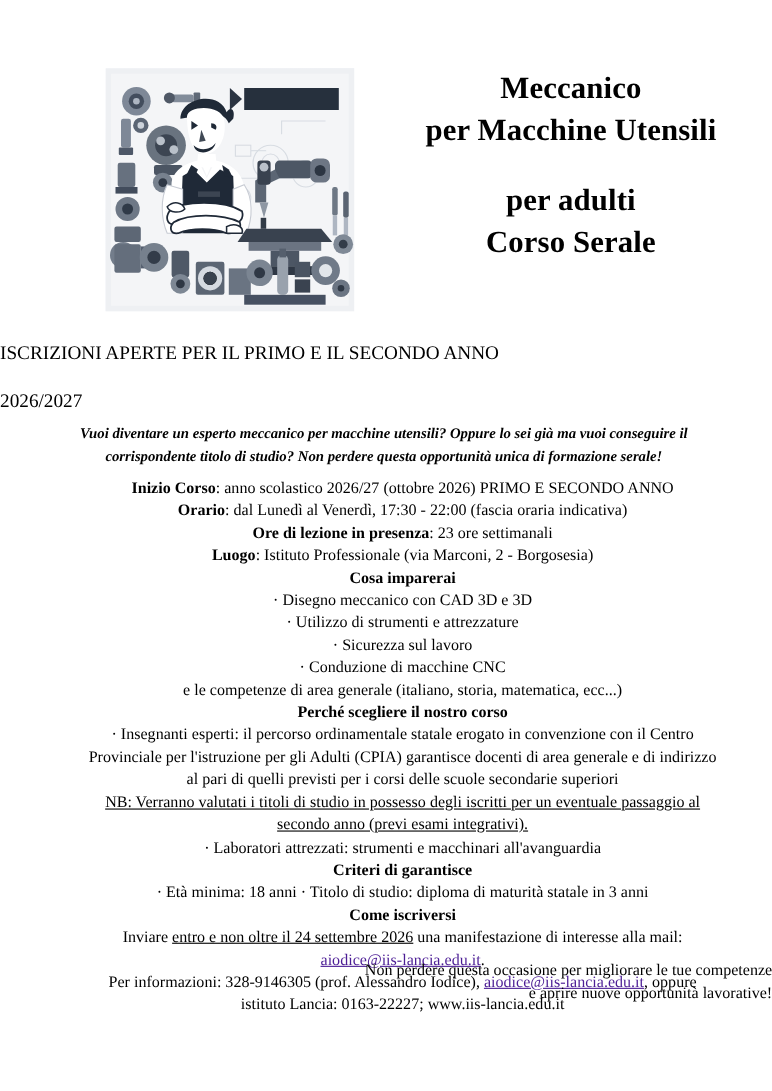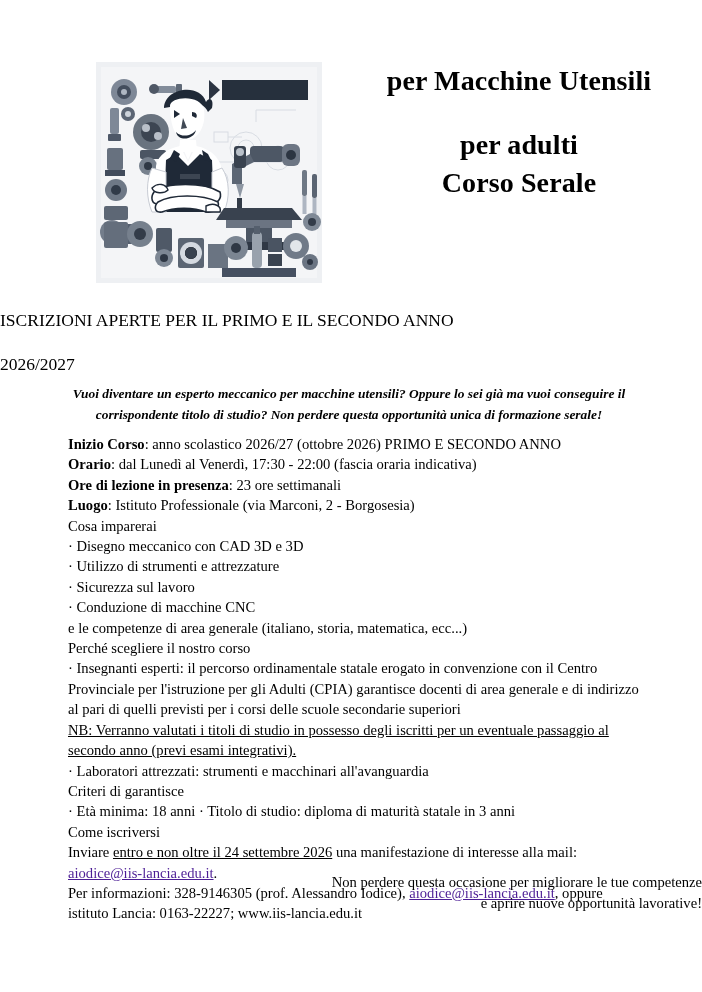--- a/index.html
+++ b/index.html
@@ -78,28 +78,29 @@
     font-style: italic;
     font-weight: bold;
     font-size: 13.4px;
     line-height: 21px;
   }
 
   
   .body-text {
     position: absolute;
     top: 434px;
-    left: 68px;
+    left: 80px;
     width: 572px;
     font-size: 14.6px;
     line-height: 20.4px;
+    text-align: center;
   }
   .body-text p { margin: 0; }
   .lbl { font-weight: bold; }
-  .heading { font-weight: normal; }
+  .heading { font-weight: bold; }
   .u { text-decoration: underline; }
   a.link {
     color: #4c1d95;
   }
 
   
   .closing {
     position: absolute;
     top: 872px;
     left: 0;
@@ -248,20 +249,21 @@
         <circle cx="216" cy="160" r="9" fill="#7f8996"></circle>
         <circle cx="216" cy="160" r="4" fill="#333c49"></circle>
         <circle cx="214" cy="200" r="8" fill="#6b7583"></circle>
         <circle cx="214" cy="200" r="3" fill="#2f3845"></circle>
         <rect x="126" y="206" width="74" height="9" fill="#465061"></rect>
       </g>
     </svg>
   </div>
 
   <div class="title-block">
+    <div class="title-line">Meccanico</div>
     <div class="title-line">per Macchine Utensili</div>
     <div class="title-gap"></div>
     <div class="title-line">per adulti</div>
     <div class="title-line">Corso Serale</div>
   </div>
 </div>
 
 <div class="announce">
   <div class="announce-main">ISCRIZIONI APERTE PER IL PRIMO E IL SECONDO ANNO</div>
   <div class="announce-year">2026/2027</div>

